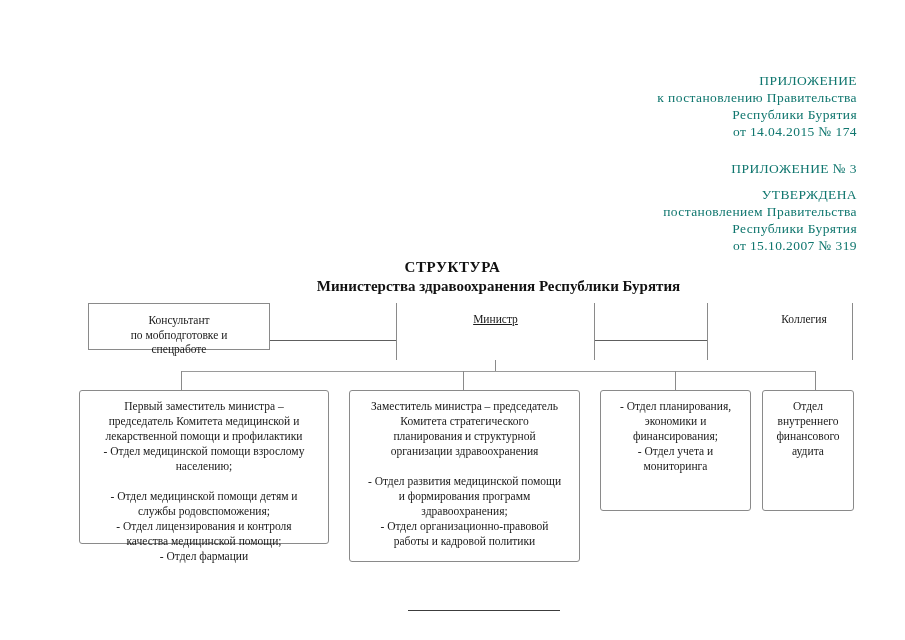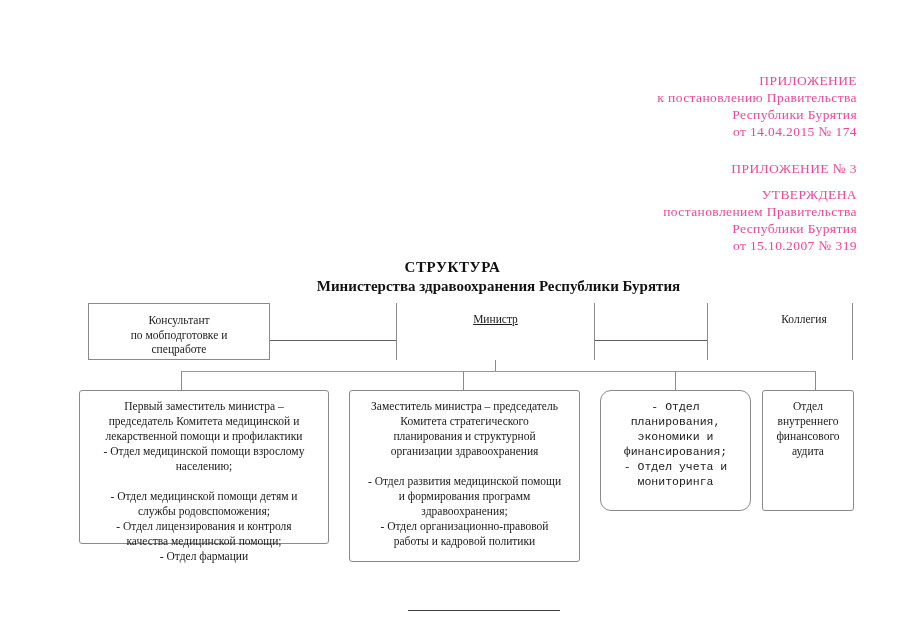--- a/index.html
+++ b/index.html
@@ -18,21 +18,21 @@
     overflow: hidden;
     background: #ffffff;
   }
 
   
   .header-block {
     position: absolute;
     text-align: right;
     font-size: 13.5px;
     line-height: 17px;
-    color: #ec4899;
+    color: #0f766e;
     white-space: pre-line;
   }
   #header-appendix-1 { right: 48px; top: 72px; }
   #header-appendix-2 { right: 48px; top: 160px; }
   #header-approved   { right: 48px; top: 186px; }
 
   .hdr-caps {
     letter-spacing: 0.4px;
   }
 
@@ -116,21 +116,21 @@
   <div class="header-block hdr-caps" id="header-appendix-2">ПРИЛОЖЕНИЕ № 3</div>
 
   <div class="header-block hdr-caps" id="header-approved">УТВЕРЖДЕНА
 постановлением Правительства
 Республики Бурятия
 от 15.10.2007 № 319</div>
 
   <div class="doc-title" id="title-line-1">СТРУКТУРА</div>
   <div class="doc-title" id="title-line-2">Министерства здравоохранения Республики Бурятия</div>
 
-  <div class="node node-boxed" style="left:88px; top:303px; width:182px; height:57px;">
+  <div class="node node-boxed" style="left:88px; top:303px; width:182px; height:47px;">
     <div class="node-inner">Консультант
 по мобподготовке и
 спецработе</div>
   </div>
 
   <div class="hline" style="left:270px; top:340px; width:126px;"></div>
 
   <div class="node node-rails" style="left:396px; top:303px; width:199px; height:57px;text-decoration:underline;">
     <div class="node-inner">Министр</div>
   </div>
@@ -170,21 +170,21 @@
 планирования и структурной
 организации здравоохранения
 
 - Отдел развития медицинской помощи
 и формирования программ
 здравоохранения;
 - Отдел организационно-правовой
 работы и кадровой политики</div>
   </div>
 
-  <div class="node node-boxed" style="left:600px; top:390px; width:151px; height:121px; border-radius:11px;font-family:Liberation Mono, monospace;">
+  <div class="node node-boxed" style="left:600px; top:390px; width:151px; height:121px; border-radius:3px;">
     <div class="node-inner" style="padding-top:8px; line-height:15px;">- Отдел планирования,
 экономики и
 финансирования;
 - Отдел учета и
 мониторинга</div>
   </div>
 
   <div class="node node-boxed" style="left:762px; top:390px; width:92px; height:121px; border-radius:3px;">
     <div class="node-inner" style="padding-top:8px; line-height:15px;">Отдел
 внутреннего

